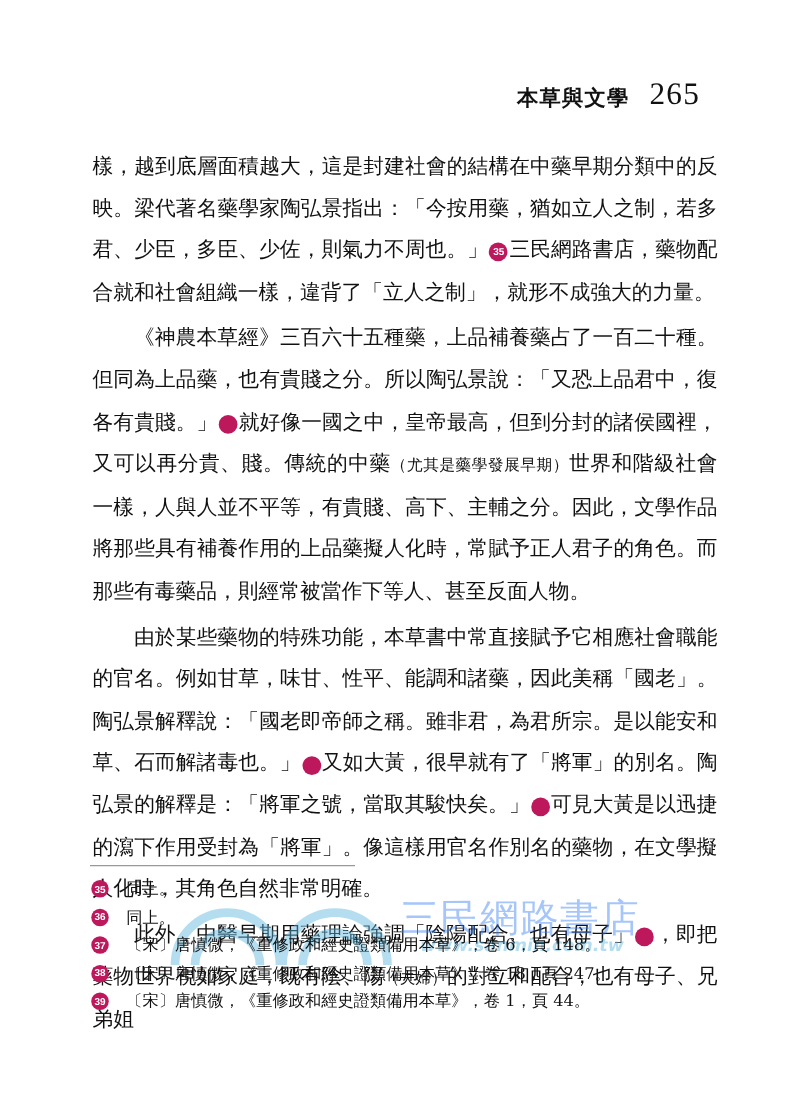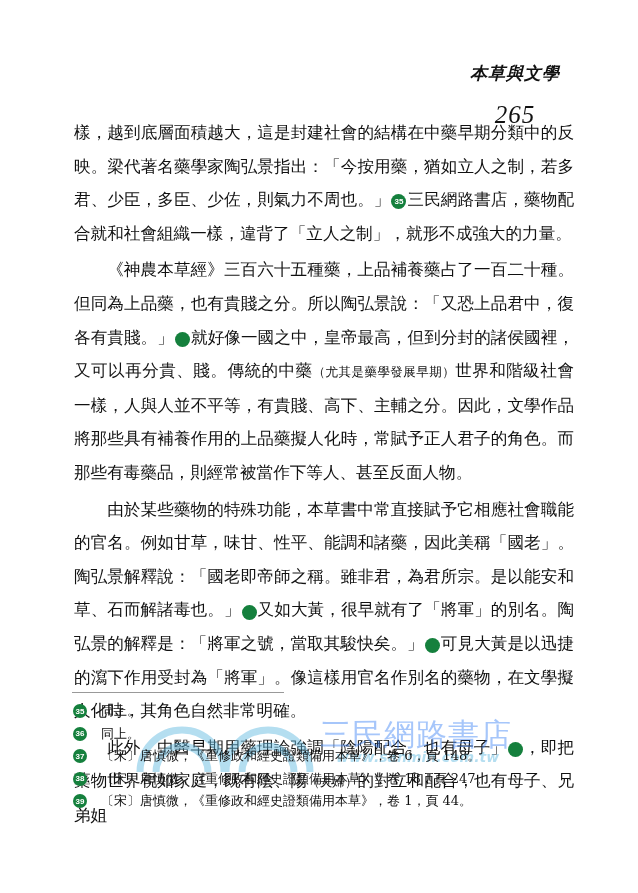--- a/index.html
+++ b/index.html
@@ -2,36 +2,36 @@
 <html><head>
   <meta charset="utf-8">
   <style>
     html, body { margin: 0; padding: 0; }
     body {
       width: 638px; height: 893px; background: #ffffff; position: relative; overflow: hidden;
       font-family: "DejaVu Serif", "Liberation Serif", serif; color: #111;
     }
     .header {
       position: absolute; top: 62px; right: 78px;
-      font-size: 17px; font-style: italic; font-weight: bold; letter-spacing: 1px;
-      display: flex; align-items: center; gap: 16px; flex-direction: column;
+      font-size: 17px; font-weight: bold; letter-spacing: 1px;
+      display: flex; align-items: flex-end; gap: 16px;
     }
     .header .pnum { font-family: "Liberation Serif", serif; font-weight: normal; font-size: 25px; }
     .body-text {
       position: absolute; left: 74px; top: 116px; width: 500px;
       font-family: "DejaVu Sans", sans-serif; font-size: 16.6px; line-height: 33.6px;
       text-align: justify; text-justify: inter-character;
     }
     .body-text p { margin: 0; }
     .body-text p.indent { text-indent: 2em; }
     .body-text p + p { margin-top: 3px; }
     .small { font-size: 12.5px; }
     .note-mark {
       display: inline-flex; align-items: center; justify-content: center;
-      width: 15px; height: 15px; border-radius: 50%; background: #15803d; color: #fff;
+      width: 15px; height: 15px; border-radius: 50%; background: #be185d; color: #fff;
       font-size: 8px; font-family: "Liberation Sans", sans-serif; font-weight: bold;
       vertical-align: 1px; margin: 0 1px;
     }
     .rule { position: absolute; left: 72px; top: 692px; width: 212px; height: 1px; background: #999; }
     .footnotes {
       position: absolute; left: 72px; top: 700px; width: 480px;
       font-family: "DejaVu Serif", serif; font-size: 13px;
     }
     .fn { display: flex; align-items: center; height: 22.5px; }
     .fn .note-mark { width: 14px; height: 14px; margin-right: 14px; }

